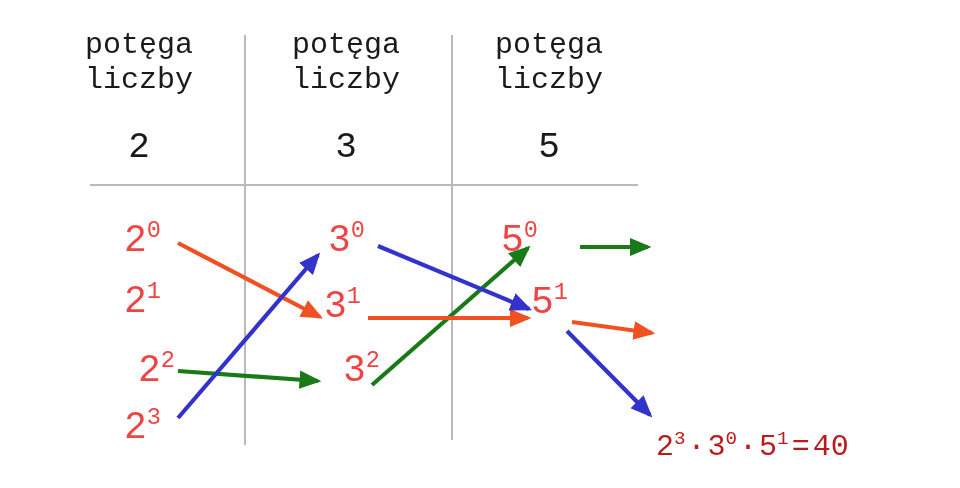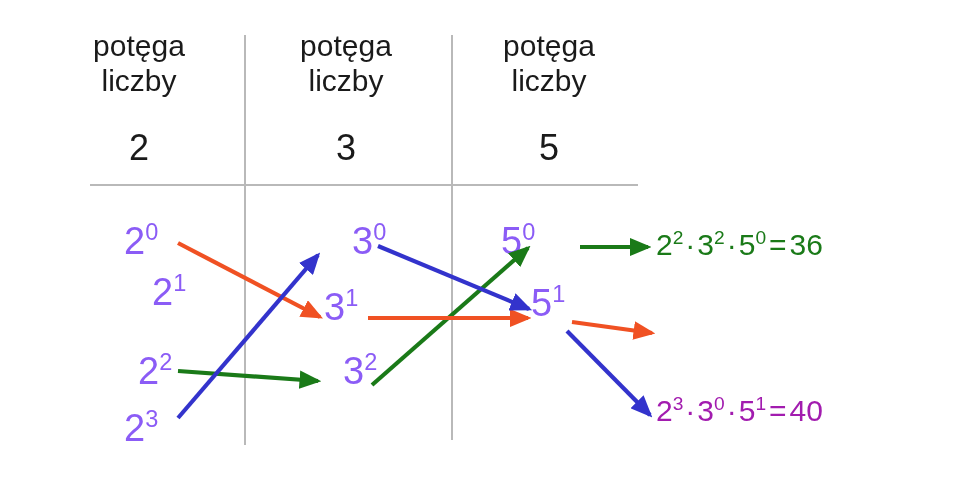--- a/index.html
+++ b/index.html
@@ -7,21 +7,21 @@
     margin: 0;
     padding: 0;
     background: #ffffff;
   }
   #stage {
     position: relative;
     width: 960px;
     height: 488px;
     background: #ffffff;
     overflow: hidden;
-    font-family: Liberation Sans, sans-serif;
+    font-family: Liberation Mono, monospace;
     color: #000000;
   }
 
   
   .vrule {
     position: absolute;
     width: 2px;
     background: #b9b9b9;
   }
   .hrule {
@@ -47,21 +47,21 @@
     width: 206px;
     text-align: center;
     font-size: 36px;
     color: #1a1a1a;
   }
 
   
   .term {
     position: absolute;
     font-size: 38px;
-    color: #8b5cf6;
+    color: #ef4444;
     white-space: nowrap;
     line-height: 1;
   }
   .term sup {
     font-size: 0.62em;
     vertical-align: super;
     line-height: 0;
   }
 
   
@@ -77,21 +77,21 @@
     line-height: 0;
   }
   .result .dot {
     padding: 0 2px;
   }
   .result .eq {
     padding: 0 3px;
   }
   .res-green  { color: #1a7a18; }
   .res-orange { color: #f05123; }
-  .res-blue   { color: #a21caf; }
+  .res-blue   { color: #b91c1c; margin-top: 36px; }
 
   
   #arrows {
     position: absolute;
     left: 0;
     top: 0;
     width: 960px;
     height: 488px;
     pointer-events: none;
   }
@@ -119,31 +119,31 @@
 
   <div class="col-head" style="left:446px; top:28px;">
     <span class="head-word">potęga</span>
     <span class="head-word">liczby</span>
   </div>
   <div class="col-base" style="left:446px; top:127px;">5</div>
 
   <div class="term" style="left:124px; top:222px;">
     <span>2</span><sup>0</sup>
   </div>
-  <div class="term" style="left:124px; top:273px;margin-left:28px;">
+  <div class="term" style="left:124px; top:283px;">
     <span>2</span><sup>1</sup>
   </div>
   <div class="term" style="left:138px; top:352px;">
     <span>2</span><sup>2</sup>
   </div>
   <div class="term" style="left:124px; top:409px;">
     <span>2</span><sup>3</sup>
   </div>
 
-  <div class="term" style="left:328px; top:222px;margin-left:24px;">
+  <div class="term" style="left:328px; top:222px;">
     <span>3</span><sup>0</sup>
   </div>
   <div class="term" style="left:324px; top:288px;">
     <span>3</span><sup>1</sup>
   </div>
   <div class="term" style="left:343px; top:352px;">
     <span>3</span><sup>2</sup>
   </div>
 
   <div class="term" style="left:501px; top:222px;">
@@ -178,22 +178,19 @@
       <line x1="572" y1="322" x2="652" y2="333"></line>
     </g>
 
     <g stroke="#3333cc" stroke-width="4.2" fill="none" marker-end="url(#ah-blue)">
       <line x1="178" y1="418" x2="318" y2="255"></line>
       <line x1="378" y1="246" x2="529" y2="309"></line>
       <line x1="567" y1="331" x2="650" y2="415"></line>
     </g>
   </svg>
 
-  <div class="result res-green" style="left:656px; top:230px;">
-    <span>2</span><sup>2</sup><span class="dot">·</span><span>3</span><sup>2</sup><span class="dot">·</span><span>5</span><sup>0</sup><span class="eq">=</span><span>36</span>
-  </div>
 
 
   <div class="result res-blue" style="left:656px; top:396px;">
     <span>2</span><sup>3</sup><span class="dot">·</span><span>3</span><sup>0</sup><span class="dot">·</span><span>5</span><sup>1</sup><span class="eq">=</span><span>40</span>
   </div>
 
 </div>
 
 </body></html>

